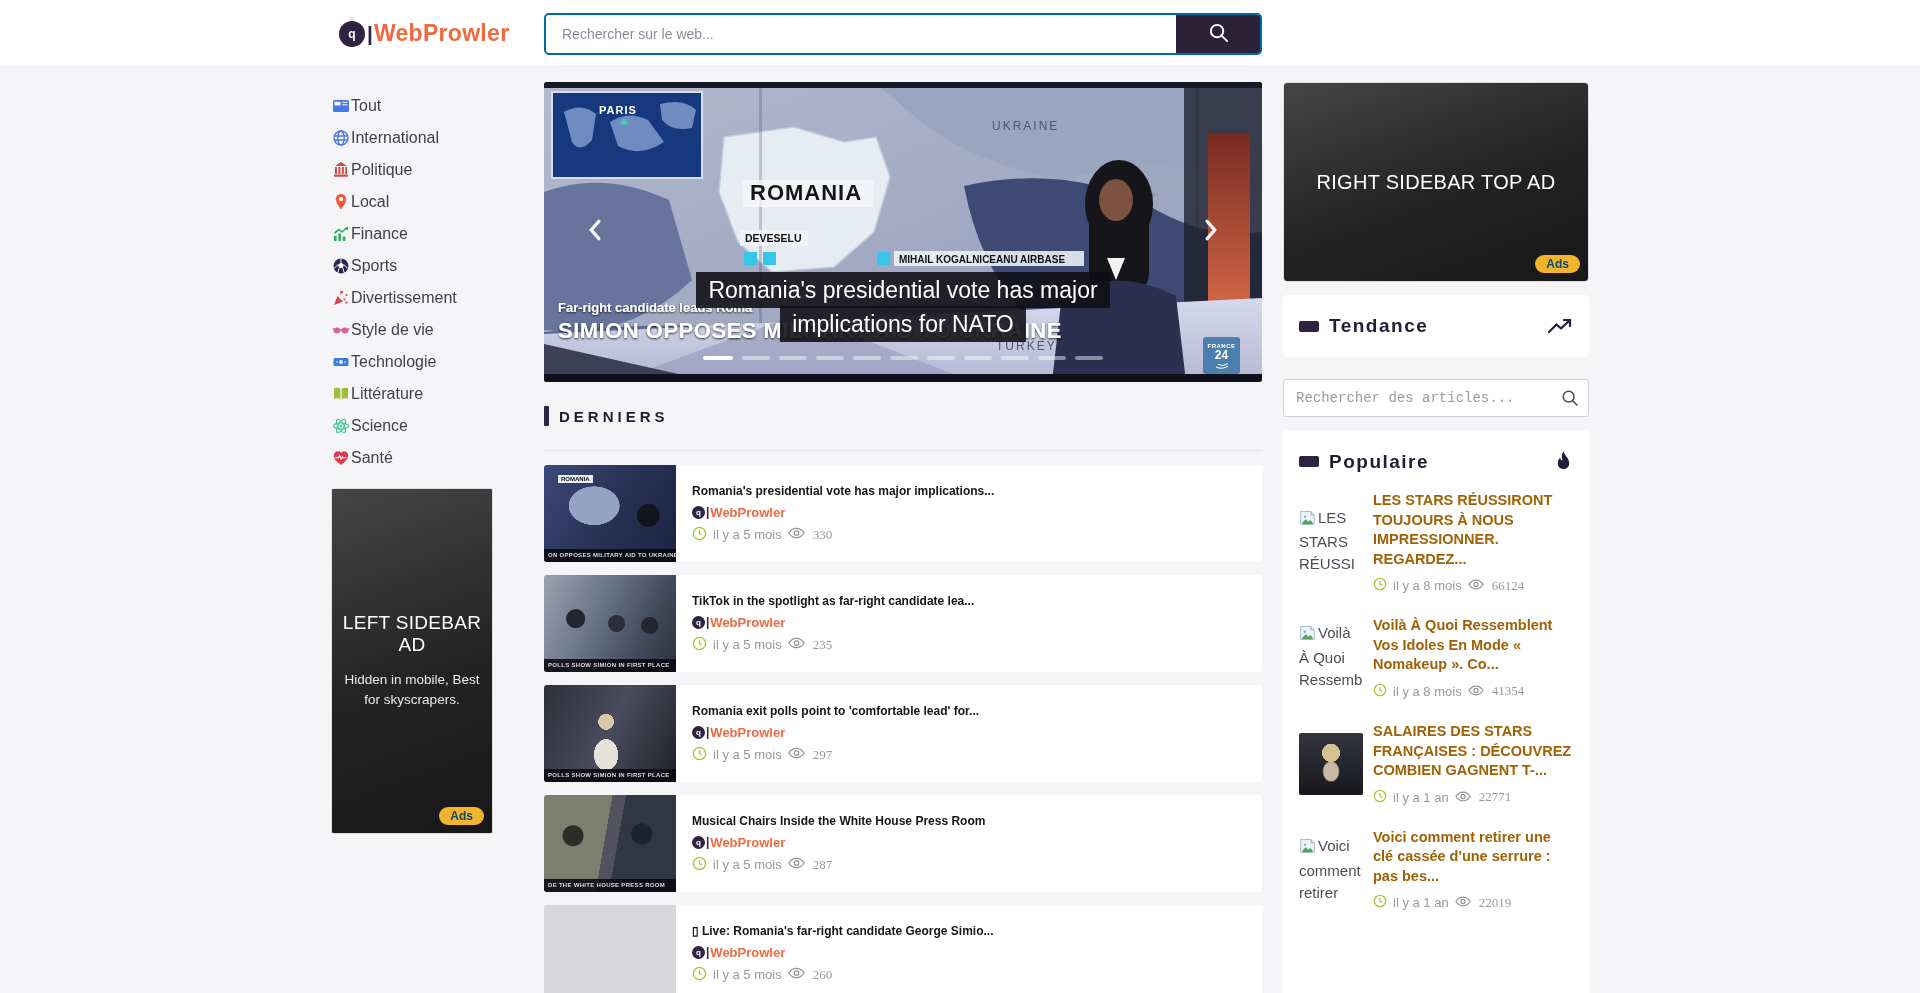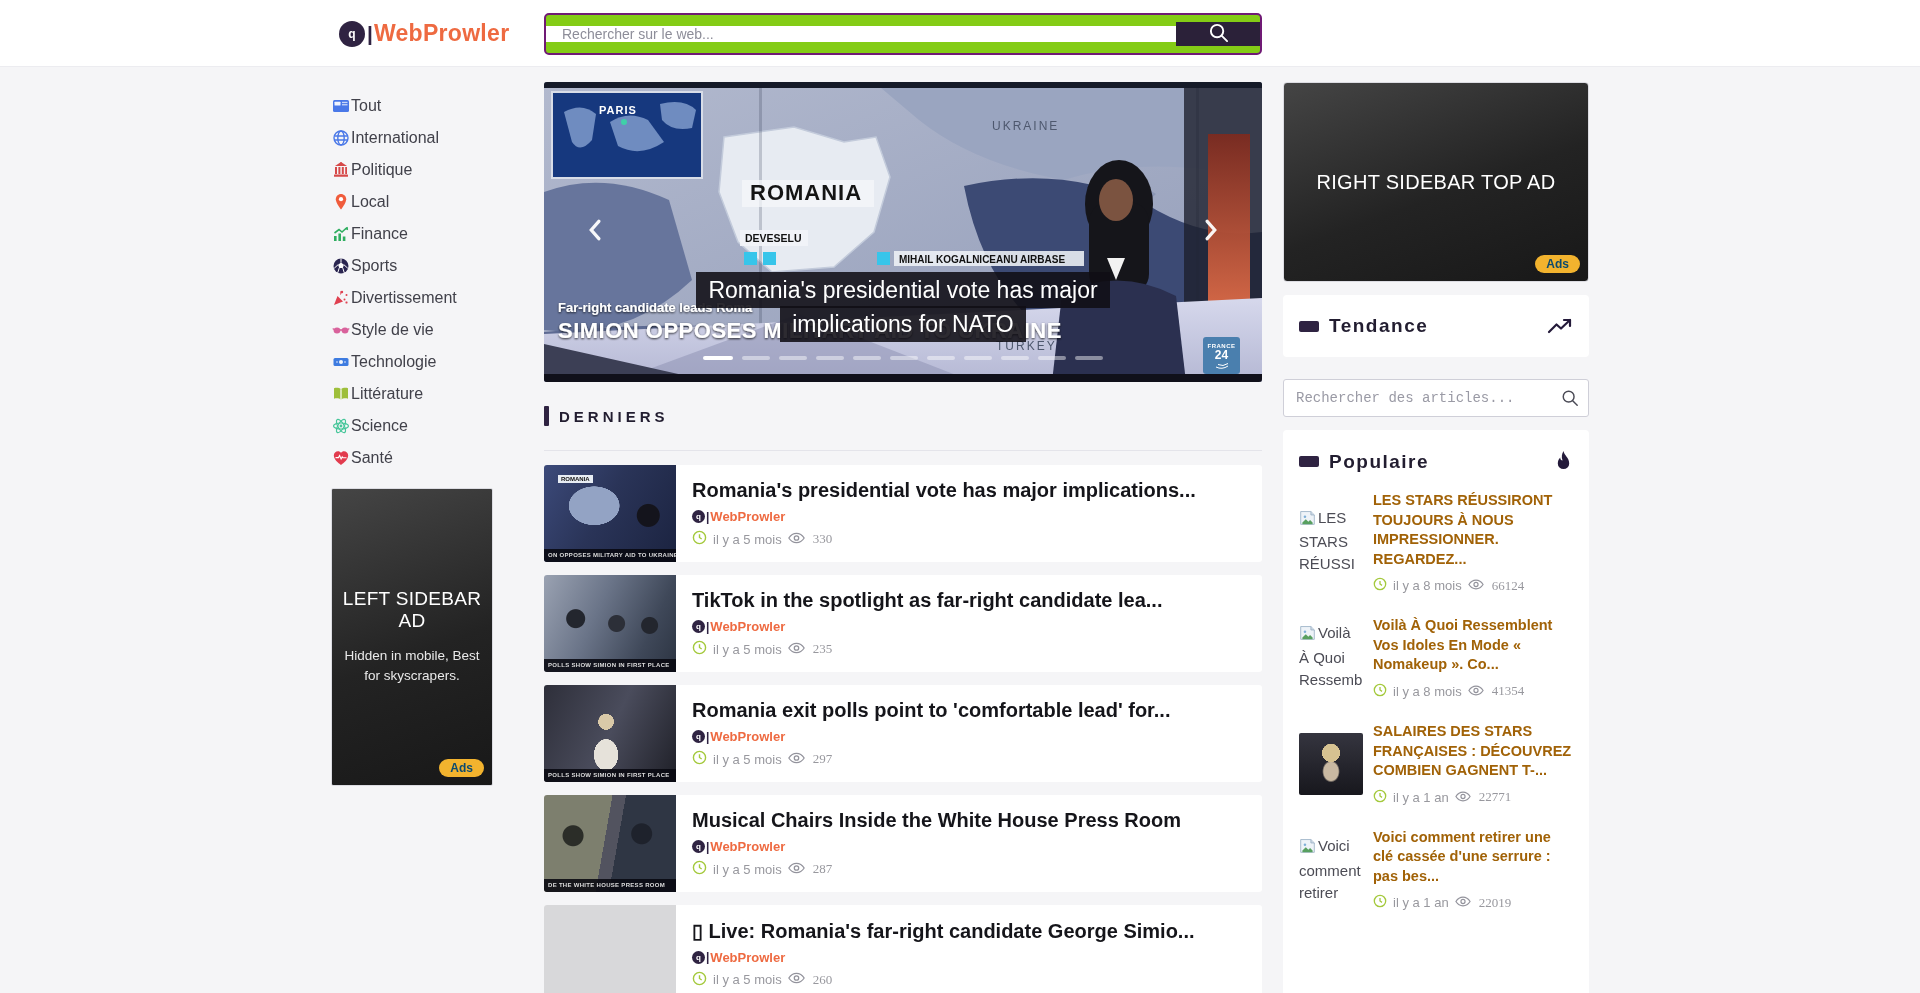--- a/index.html
+++ b/index.html
@@ -9,40 +9,40 @@
   .container { width:1258px; margin:0 auto; }
 
   
   header { background:#fff; border-bottom:1px solid #ececf0; height:67px; }
   .header-inner { display:flex; align-items:center; height:67px; }
   .logo { display:flex; align-items:center; width:213px; padding-left:8px; cursor:pointer; }
   .logo-circle { width:26px; height:26px; border-radius:50%; background:#2f2342; color:#fff;
     display:flex; align-items:center; justify-content:center; font-size:12px; font-weight:bold; }
   .logo-sep { color:#2f2342; font-size:21px; font-weight:bold; margin:0 1px 0 2px; }
   .logo-name { color:#ee6a41; font-size:23px; font-weight:bold; letter-spacing:.3px; }
-  .searchbar { width:718px; height:42px; display:flex; border:2px solid #701a75; border-radius:5px; overflow:hidden; background:#84cc16;align-items:center; }
+  .searchbar { width:718px; height:42px; display:flex; border:2px solid #0369a1; border-radius:5px; overflow:hidden; background:#f97316; }
   .searchbar input { flex:1; border:none; outline:none; padding:0 16px; font-size:14px; color:#333; font-family:inherit; }
   .searchbar input::placeholder { color:#8d8d99; }
   .searchbar button { width:84px; background:#2b2139; border:none; display:flex; align-items:center; justify-content:center; cursor:pointer; }
 
   
   .page { display:flex; padding-top:15px; }
   .left-col { width:162px; margin-right:51px; flex:0 0 162px; }
   .main-col { width:718px; flex:0 0 718px; }
   .right-col { width:306px; margin-left:21px; flex:0 0 306px; }
 
   
   .cat-nav { padding-top:8px; }
   .nav-item { display:flex; align-items:center; gap:0; height:32px; color:#41414a; font-size:16px; cursor:pointer; }
   .nav-icon { width:20px; height:20px; display:flex; align-items:center; justify-content:center; flex:0 0 20px; }
 
   .ad-box { position:relative; background:linear-gradient(160deg,#454545 0%,#232323 55%,#181818 100%);
     border:1px solid #dcdce2; border-radius:2px; color:#fff; display:flex; flex-direction:column;
     align-items:center; justify-content:center; text-align:center; }
-  .ad-left { width:162px; height:298px; margin-top:14px; padding:10px; }
+  .ad-left { width:162px; height:346px; margin-top:14px; padding:10px; }
   .ad-title { font-size:20px; font-weight:500; letter-spacing:.3px; }
   .ad-left .ad-title { font-size:19px; }
   .ad-sub { font-size:13.5px; color:#e9e9e9; margin-top:14px; line-height:1.5; width:140px; }
   .ads-badge { position:absolute; right:8px; bottom:8px; background:#f2b32e; color:#0c4a6e;
     font-size:12px; font-weight:bold; padding:2px 11px; border-radius:10px; }
 
   
   .carousel { position:relative; height:300px; border-radius:3px; overflow:hidden; background:#1b2340; }
   .carousel svg.scene { position:absolute; inset:0; display:block; }
   .carousel-caption { position:absolute; left:50%; bottom:41px; transform:translateX(-50%);
@@ -80,21 +80,21 @@
   .thumb.v-reporter { background:
       radial-gradient(circle 13px at 47% 38%, #d9c9a8 0 60%, rgba(0,0,0,0) 61%),
       radial-gradient(ellipse 20px 26px at 47% 72%, #e6e2da 0 60%, rgba(0,0,0,0) 61%),
       linear-gradient(115deg,#2e2f3a 0%,#4a4c5c 50%,#1f2028 100%); }
   .thumb.v-studio { background:
       radial-gradient(circle 11px at 22% 42%, #2b2d28 0 10px, rgba(0,0,0,0) 11px),
       radial-gradient(circle 11px at 74% 40%, #1e222c 0 10px, rgba(0,0,0,0) 11px),
       linear-gradient(100deg,#7d7f6e 0 46%,#52535f 46% 55%,#2f3644 55% 100%); }
   .thumb.v-empty { background:#d8d8da; }
   .card-body { padding:10px 16px; display:flex; flex-direction:column; justify-content:center; min-width:0; }
-  .card-title { font-size:20px; font-weight:bold; color:#15151a; white-space:nowrap; overflow:hidden; margin-bottom:7px; }
+  .card-title { font-size:12px; font-weight:bold; color:#15151a; white-space:nowrap; overflow:hidden; margin-bottom:7px; }
   .source { display:flex; align-items:center; margin-bottom:6px; }
   .mini-circle { width:13px; height:13px; border-radius:50%; background:#2f2342; color:#fff; font-size:8px; font-weight:bold;
     display:flex; align-items:center; justify-content:center; }
   .mini-sep { color:#2f2342; font-size:12px; font-weight:bold; margin:0 1px; }
   .mini-name { color:#ee6a41; font-size:13px; font-weight:bold; }
   .meta { display:flex; align-items:center; gap:6px; color:#98989e; font-size:13px; }
   .meta .views { margin-left:2px;font-family:Liberation Serif, serif; }
 
   
   .ad-right { width:306px; height:200px; border-radius:4px; }

